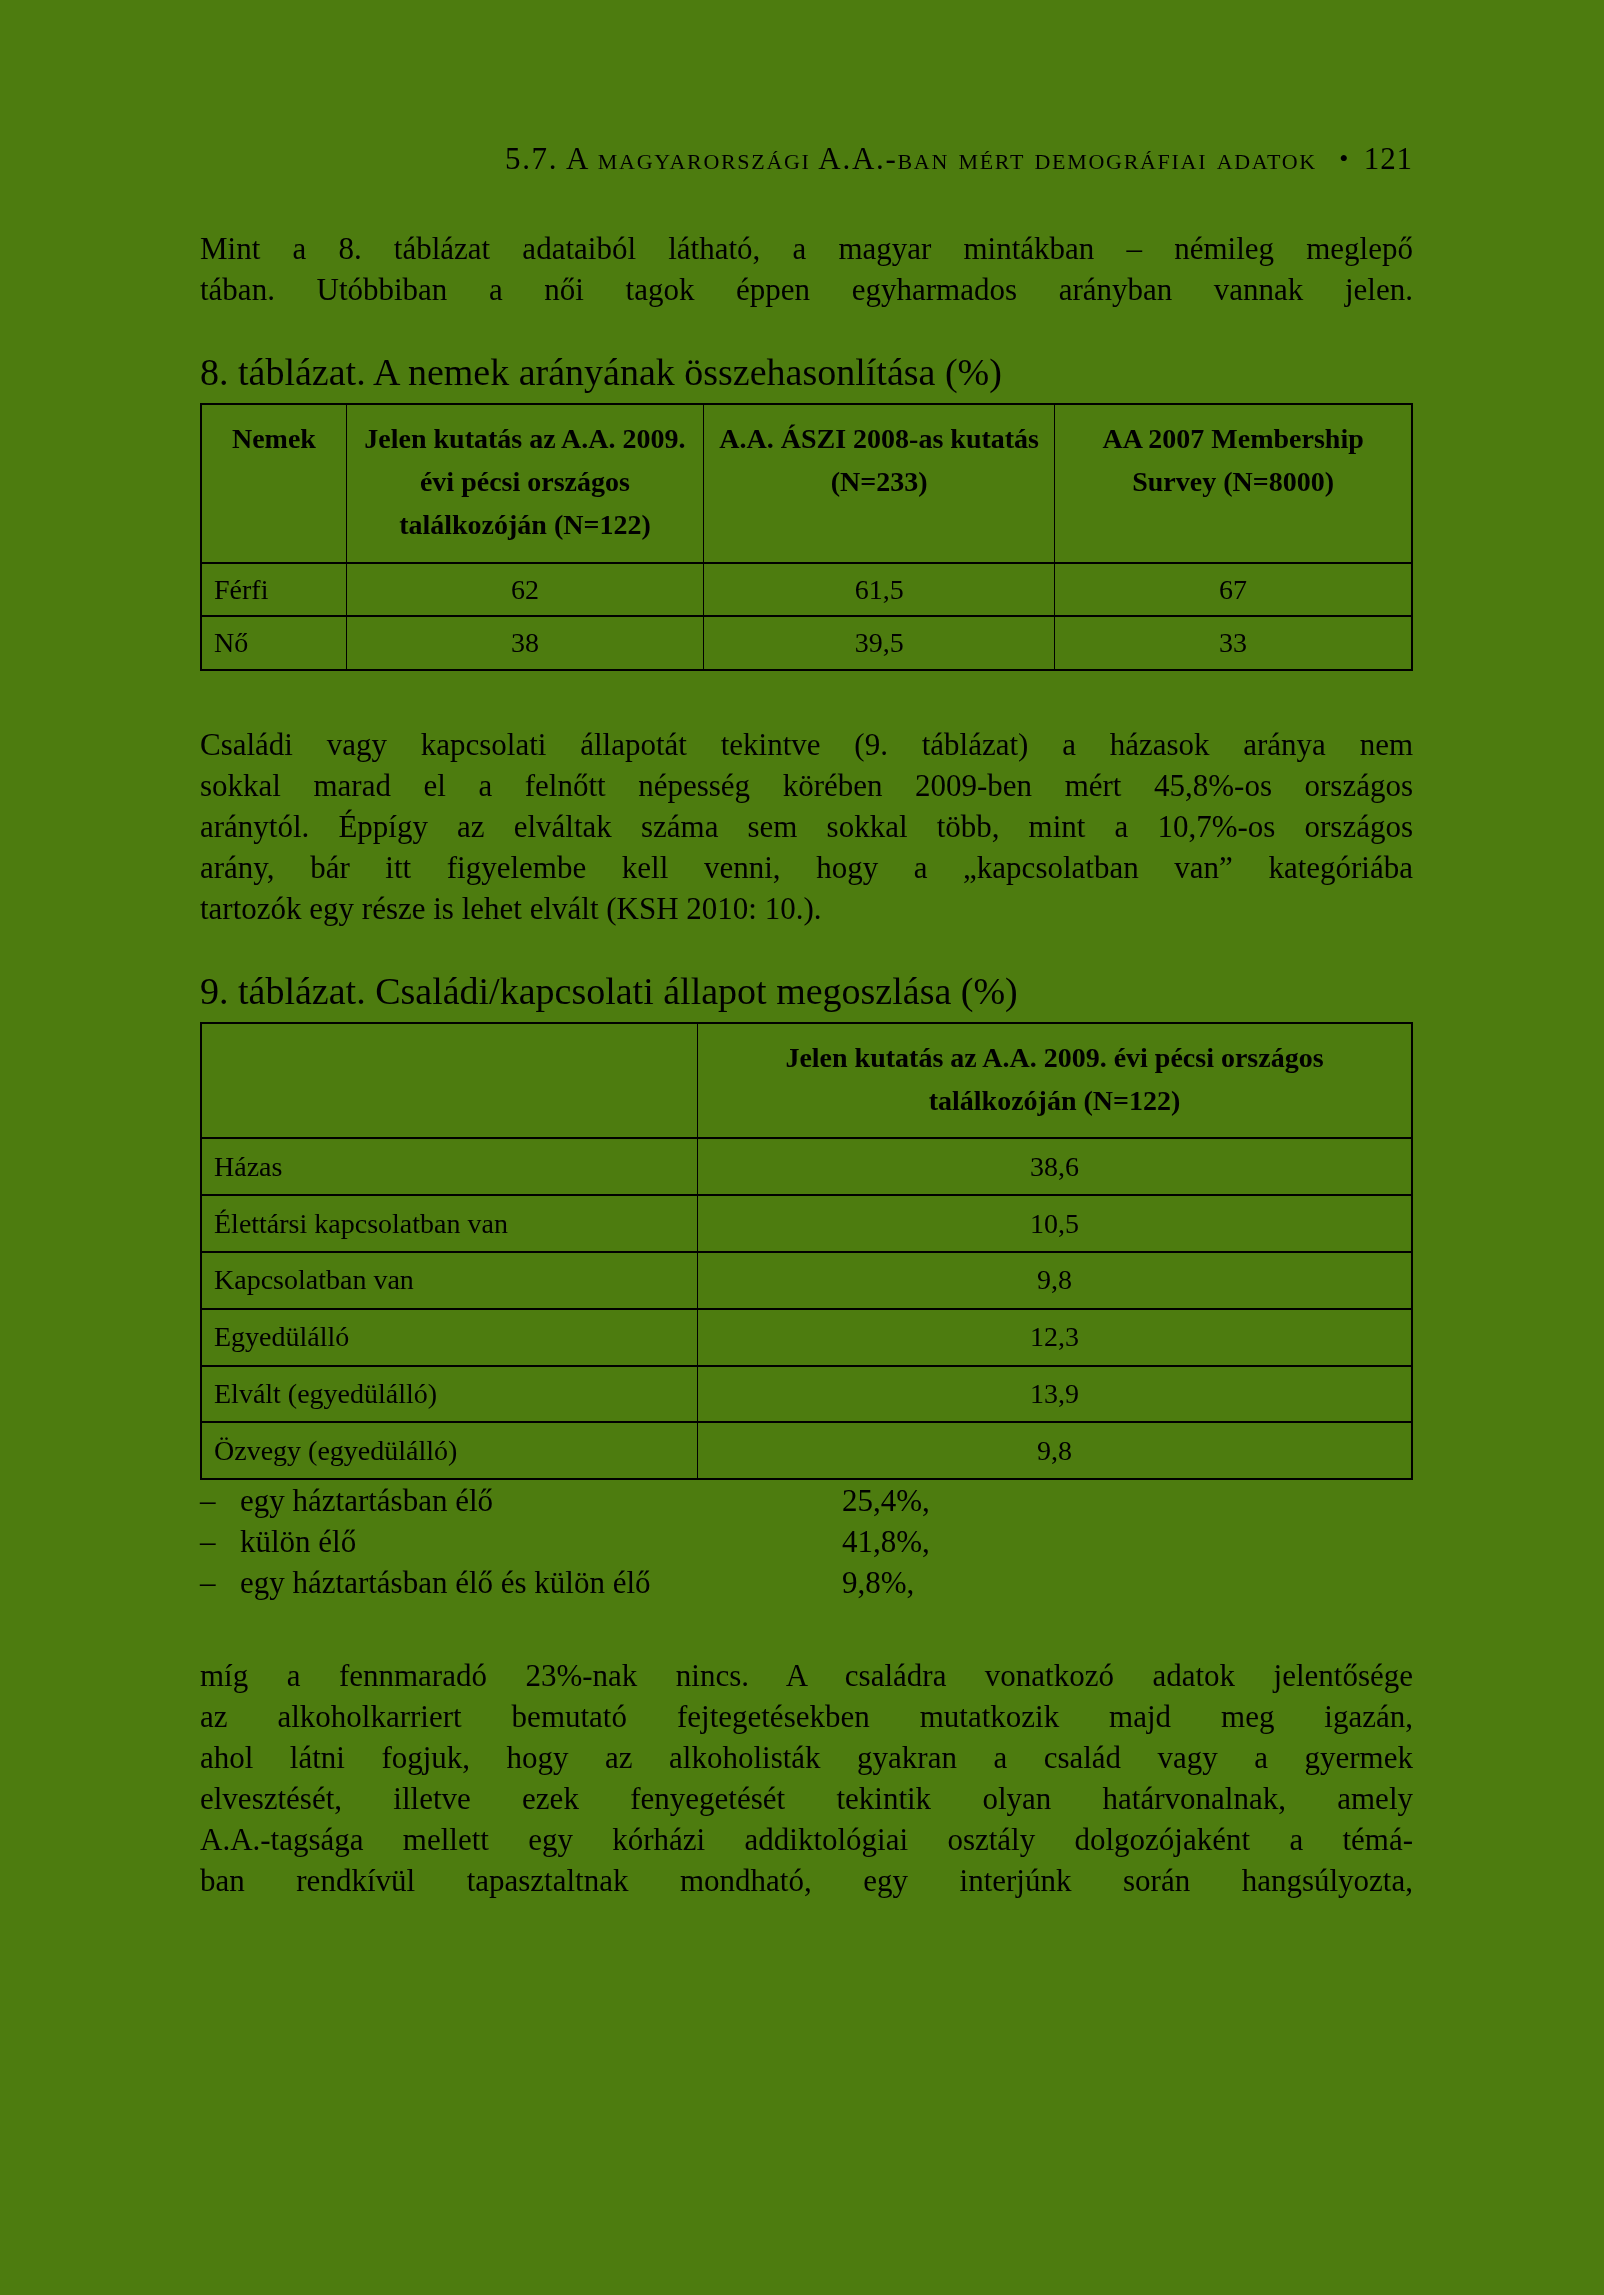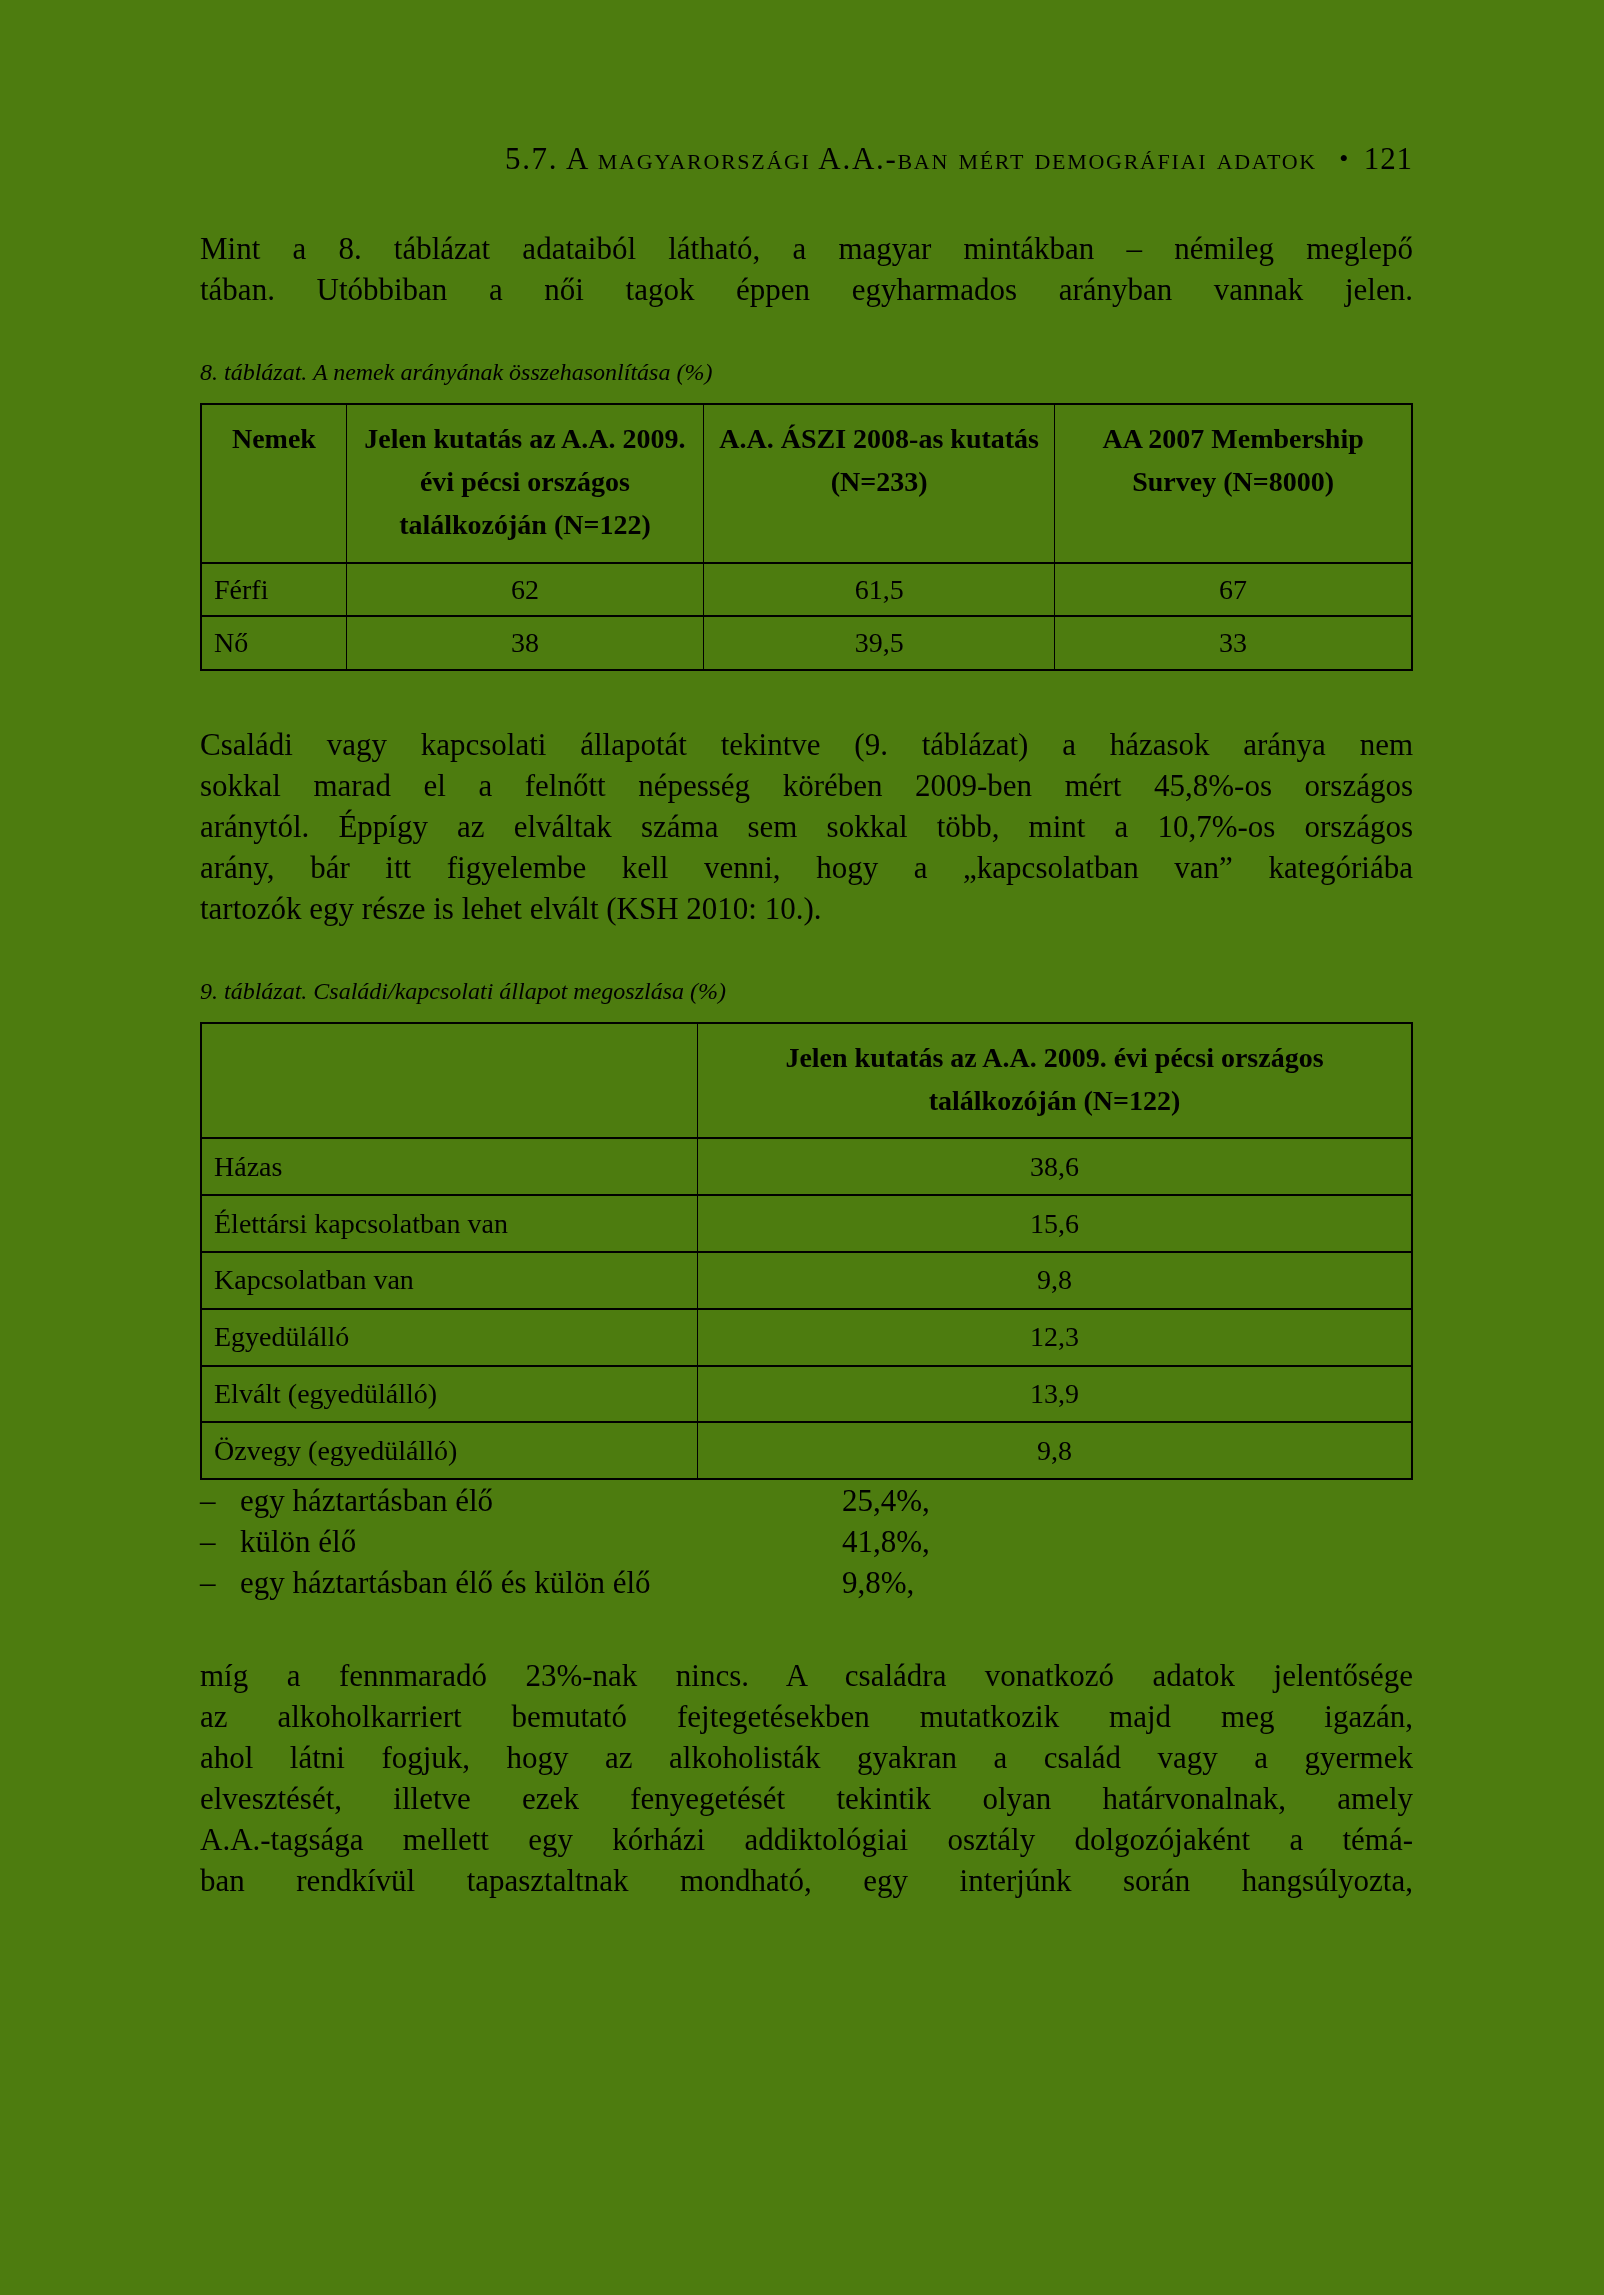--- a/index.html
+++ b/index.html
@@ -29,22 +29,21 @@
   }
   .rh-title { font-variant: small-caps; letter-spacing: 1.7px; }
   .rh-sep   { display: inline-block; margin: 0 15.5px 0 22.3px; font-size: 26px; vertical-align: 1.7px; }
   .rh-page  { letter-spacing: 0.9px; }
   
   .para { font-size: 31px; line-height: 41px; }
   .para .jl { text-align: justify; text-align-last: justify; }
   .para .ll { text-align: left; }
   
   .caption {
-    font-style: italic;
-    font-size: 24px;
+    font-size: 38px;
     line-height: 34px;
     margin: 45px 0 13.8px 0;
   }
   
   table {
     border-collapse: collapse;
     width: 100%;
     table-layout: fixed;
     font-size: 28px;
   }
@@ -143,21 +142,21 @@
           <tr>
         <th></th>
         <th>Jelen kutatás az A.A. 2009. évi pécsi országos találkozóján (N=122)</th>
       </tr>
       <tr>
         <td class="lab">Házas</td>
         <td class="val">38,6</td>
       </tr>
       <tr>
         <td class="lab">Élettársi kapcsolatban van</td>
-        <td class="val">15,6</td>
+        <td class="val">10,5</td>
       </tr>
       <tr>
         <td class="lab">Kapcsolatban van</td>
         <td class="val">9,8</td>
       </tr>
       <tr>
         <td class="lab">Egyedülálló</td>
         <td class="val">12,3</td>
       </tr>
       <tr>

